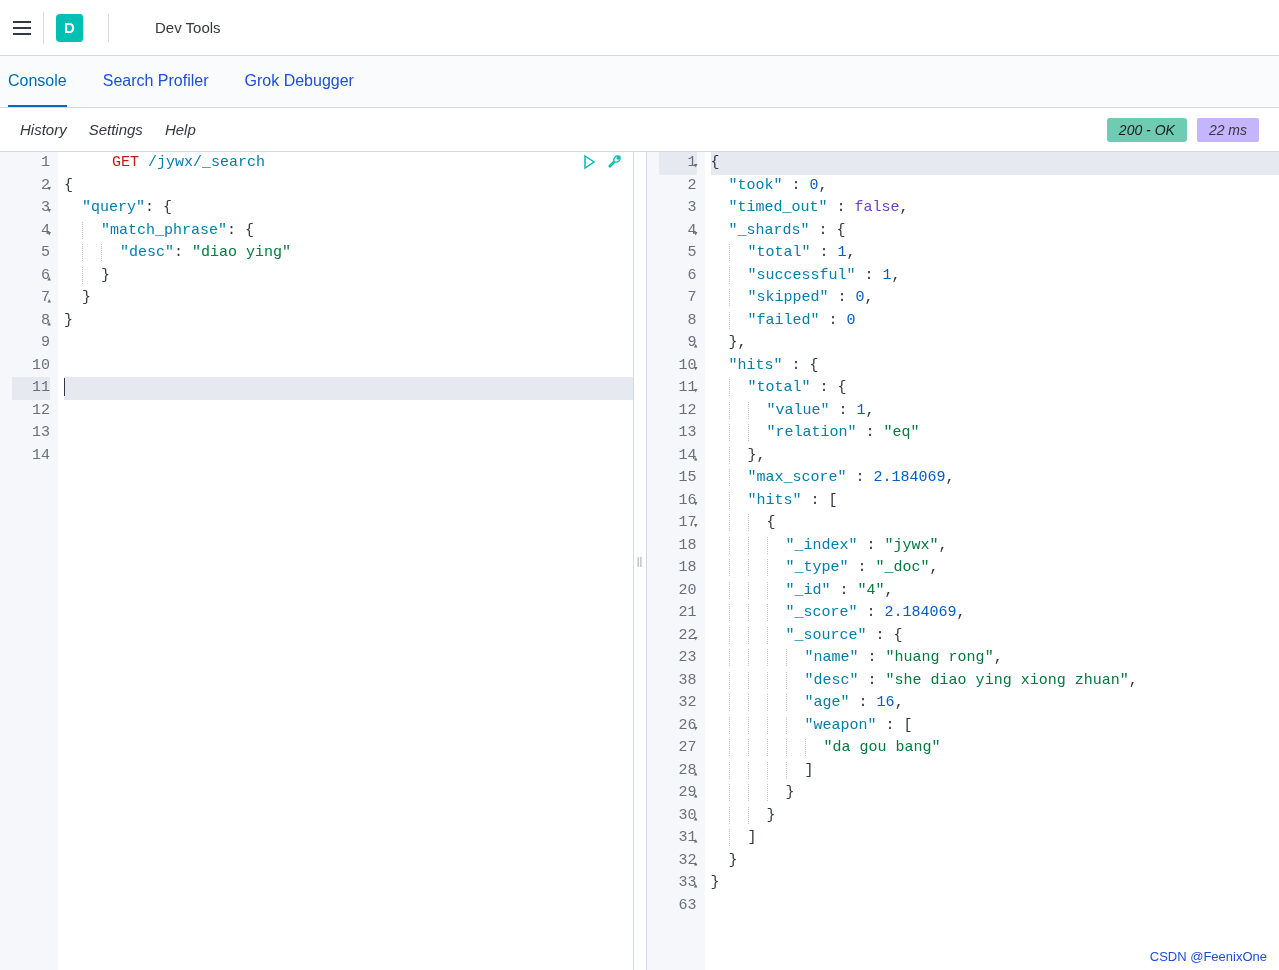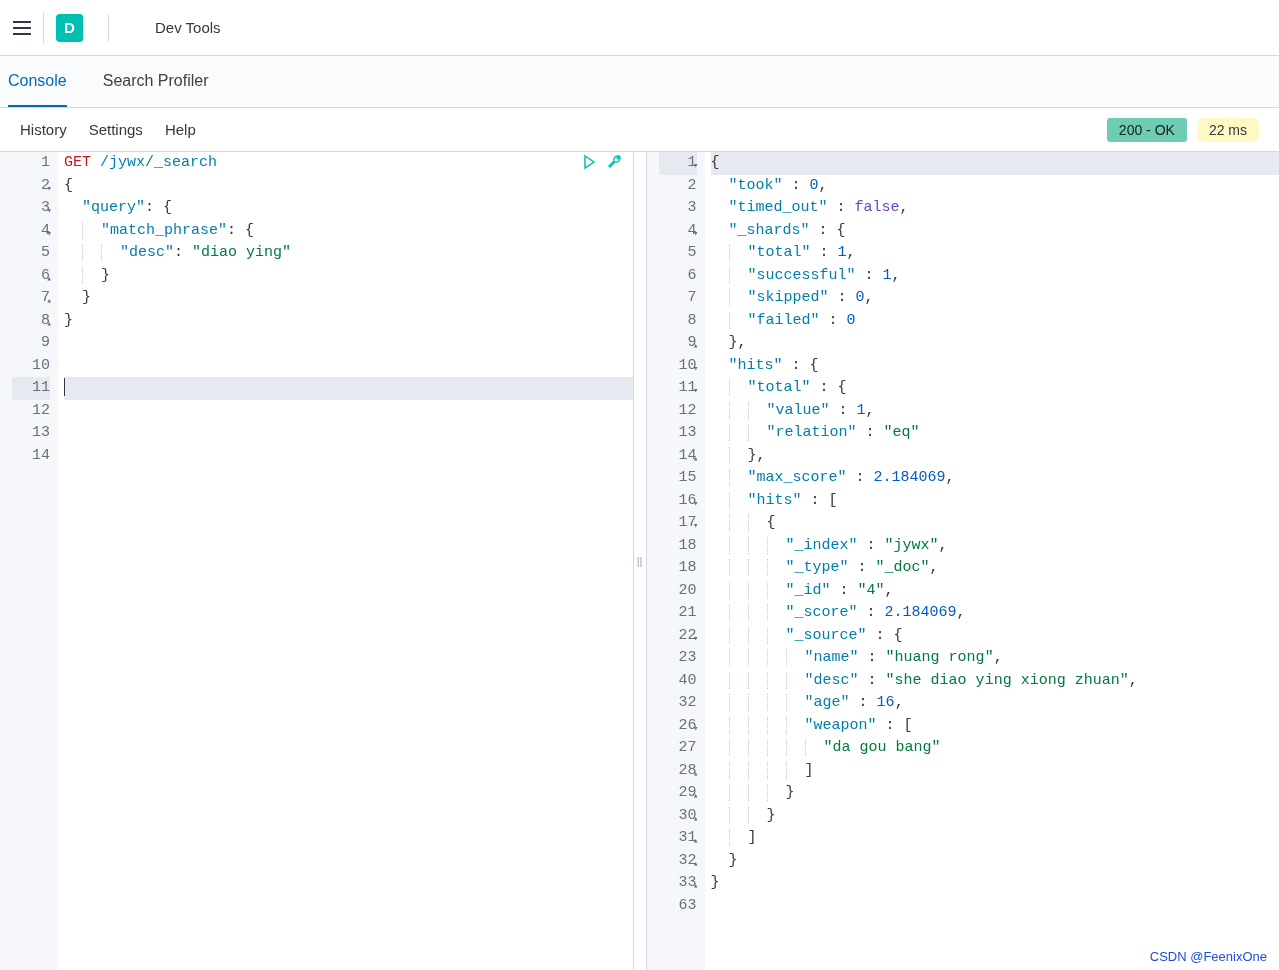--- a/index.html
+++ b/index.html
@@ -5,38 +5,38 @@
 * { margin: 0; padding: 0; box-sizing: border-box; }
 body { font-family: -apple-system, BlinkMacSystemFont, "Segoe UI", Helvetica, Arial, sans-serif; font-size: 14px; color: #343741; background: #fff; }
 .header { display: flex; align-items: center; height: 56px; border-bottom: 1px solid #d3dae6; padding: 0 12px; }
 .menu-btn { width: 32px; height: 32px; display: flex; align-items: center; justify-content: center; cursor: pointer; border-right: 1px solid #d3dae6; padding-right: 12px; margin-right: 12px; }
 .menu-icon { width: 18px; height: 14px; display: flex; flex-direction: column; justify-content: space-between; }
 .menu-icon span { display: block; height: 2px; background: #343741; }
 .logo { width: 28px; height: 28px; background: #00bfb3; color: #fff; display: flex; align-items: center; justify-content: center; border-radius: 4px; font-weight: 600; margin-right: 12px; font-size: 15px; border-right: 1px solid #d3dae6; }
 .logo-wrap { padding-right: 12px; margin-right: 12px; border-right: 1px solid #d3dae6; }
 .page-title { font-size: 15px; color: #343741; margin-left: 34px; }
 .tabs { display: flex; align-items: center; height: 52px; border-bottom: 1px solid #d3dae6; padding: 0 8px; gap: 36px; background: #fafbfd; }
-.tab { font-size: 16px; color: #404040; cursor: pointer; height: 100%; display: flex; align-items: center; border-bottom: 2px solid transparent; }
+.tab { font-size: 16px; color: #1d4ed8; cursor: pointer; height: 100%; display: flex; align-items: center; border-bottom: 2px solid transparent; }
 .tab.active { color: #006bb4; border-bottom-color: #006bb4; font-weight: 500; }
 .tab-badge { font-size: 11px; border: 1px solid #98a2b3; border-radius: 12px; padding: 2px 10px; margin-left: 8px; letter-spacing: 0.5px; }
-.toolbar { display: flex; align-items: center; justify-content: space-between; height: 44px; padding: 0 20px; border-bottom: 1px solid #d3dae6; }
+.toolbar { display: flex; align-items: center; justify-content: space-between; height: 44px; padding: 0 20px; border-bottom: 1px solid #d3dae6; font-style: italic; }
 .toolbar-left { display: flex; gap: 22px; }
 .toolbar-item { font-size: 15px; color: #343741; cursor: pointer; }
 .toolbar-right { display: flex; gap: 10px; align-items: flex-start; padding-left: 32px; }
 .status-badge { background: #6dccb1; color: #1a1c21; padding: 4px 12px; border-radius: 3px; font-size: 14px; font-weight: 500; }
-.time-badge { background: #fef9c3; color: #343741; padding: 4px 12px; border-radius: 7px; font-size: 14px; }
+.time-badge { background: #c4b5fd; color: #343741; padding: 4px 12px; border-radius: 2px; font-size: 14px; }
 .editor-area { display: flex; height: calc(100vh - 152px); }
 .pane { flex: 1; display: flex; font-family: "SFMono-Regular", Consolas, "Liberation Mono", Menlo, monospace; font-size: 15px; line-height: 22.5px; overflow: hidden; }
 .gutter { background: #f5f7fa; color: #69707d; text-align: right; padding: 0 8px 0 12px; user-select: none; min-width: 58px; }
 .gutter-line { height: 22.5px; position: relative; }
 .fold-arrow { position: absolute; right: -2px; top: 3px; font-size: 9px; color: #69707d; }
 .code { flex: 1; padding-left: 6px; position: relative; }
 .code-line { height: 22.5px; white-space: pre; position: relative; }
 .line-hl { background: #e6e9f0; }
-.k-method { color: #c41a16; }
+.k-method { color: #c41a16; margin-left: 48px; }
 .k-path { color: #007faa; }
 .k-key { color: #007faa; }
 .k-str { color: #007a3d; }
 .k-num { color: #005cc5; }
 .k-punc { color: #343741; }
 .k-bool { color: #6f42c1; }
 .divider { width: 14px; background: #fff; border-left: 1px solid #d3dae6; border-right: 1px solid #d3dae6; display: flex; align-items: center; justify-content: center; cursor: col-resize; color: #98a2b3; font-size: 11px; }
 .actions { position: absolute; top: 2px; right: 10px; display: flex; gap: 10px; z-index: 2; }
 .action-icon { color: #00bfb3; cursor: pointer; }
 .guide { border-left: 1px dotted #c0c6d0; }
@@ -59,20 +59,23 @@
   </div>
   <div class="page-title">Dev Tools</div>
 </div>
 
 <div class="tabs" id="tabs">
     <div class="tab active">
       <span>Console</span>
     </div>
     <div class="tab">
       <span>Search Profiler</span>
+    </div>
+    <div class="tab">
+      <span>Grok Debugger</span>
     </div>
   </div>
 
 <div class="toolbar">
   <div class="toolbar-left" id="toolbar-left">
       <div class="toolbar-item">History</div>
       <div class="toolbar-item">Settings</div>
       <div class="toolbar-item">Help</div>
     </div>
   <div class="toolbar-right">
@@ -147,21 +150,21 @@
         <div class="gutter-line">14<span class="fold-arrow">▴</span></div>
         <div class="gutter-line">15</div>
         <div class="gutter-line">16<span class="fold-arrow">▾</span></div>
         <div class="gutter-line">17<span class="fold-arrow">▾</span></div>
         <div class="gutter-line">18</div>
         <div class="gutter-line">18</div>
         <div class="gutter-line">20</div>
         <div class="gutter-line">21</div>
         <div class="gutter-line">22<span class="fold-arrow">▾</span></div>
         <div class="gutter-line">23</div>
-        <div class="gutter-line">40</div>
+        <div class="gutter-line">38</div>
         <div class="gutter-line">32</div>
         <div class="gutter-line">26<span class="fold-arrow">▾</span></div>
         <div class="gutter-line">27</div>
         <div class="gutter-line">28<span class="fold-arrow">▴</span></div>
         <div class="gutter-line">29<span class="fold-arrow">▴</span></div>
         <div class="gutter-line">30<span class="fold-arrow">▴</span></div>
         <div class="gutter-line">31<span class="fold-arrow">▴</span></div>
         <div class="gutter-line">32<span class="fold-arrow">▴</span></div>
         <div class="gutter-line">33<span class="fold-arrow">▴</span></div>
         <div class="gutter-line">63</div>

